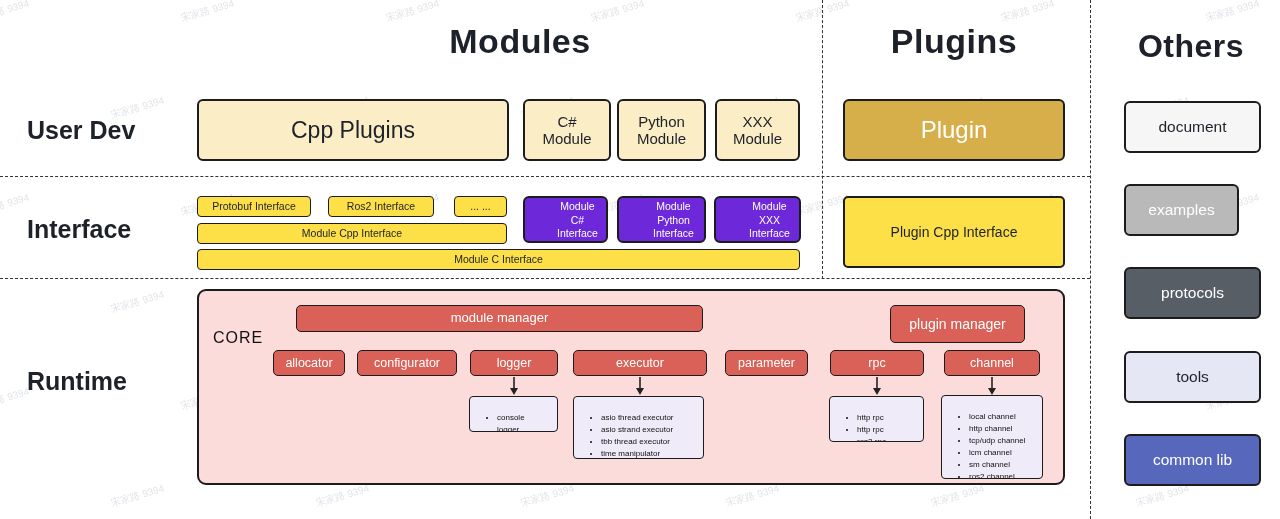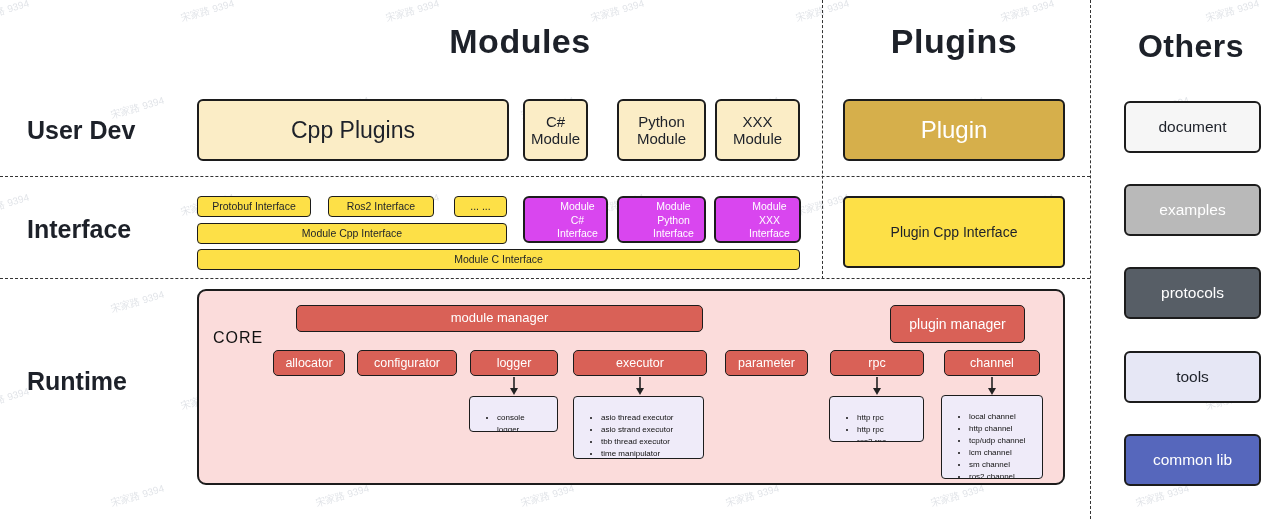--- a/index.html
+++ b/index.html
@@ -27,21 +27,21 @@
 
   
   .box {
     position:absolute; border:2px solid #1c1c1c; border-radius:6px;
     display:flex; align-items:center; justify-content:center;
     text-align:center; line-height:1.15;
   }
   .cream { background:#FBEDC6; }
   .gold  { background:#D6AF4B; color:#fff; }
   .mint  { background:#fde047; }
-  .green { background:#d946ef; color:#fff;padding-left:24px; }
+  .green { background:#6d28d9; color:#fff;padding-left:24px; }
 
   .small-module { font-size:15px; }
   .wrap62 { display:inline-block; width:62px; text-align:center; }
 
   .iface-sm { border-width:1.5px; border-radius:4px; font-size:10.5px; }
   .two-line { flex-direction:column; font-size:10.5px; gap:2px; line-height:1.2; }
 
   
   .core { background:#FBDCDB; border-radius:9px; }
   .core-label { position:absolute; left:14px; top:38px; font-size:16px; font-weight:400; letter-spacing:1px; color:#111; }
@@ -119,21 +119,21 @@
 
   <div class="col-header" style="left:340px; top:22px; width:360px">Modules</div>
   <div class="col-header" style="left:1106px; top:28px; width:170px; font-size:32px">Others</div>
   <div class="col-header" style="left:844px; top:22px; width:220px">Plugins</div>
 
   <div class="row-label" style="left:27px; top:116px">User Dev</div>
   <div class="row-label" style="left:27px; top:215px">Interface</div>
   <div class="row-label" style="left:27px; top:367px">Runtime</div>
 
   <div class="box cream" style="left:197px; top:99px; width:312px; height:62px; font-size:23px">Cpp Plugins</div>
-  <div class="box cream small-module" style="left:523px; top:99px; width:65px; height:62px">
+  <div class="box cream small-module" style="left:523px; top:99px; width:88px; height:62px">
     <span class="wrap62">C# Module</span>
   </div>
   <div class="box cream small-module" style="left:617px; top:99px; width:89px; height:62px">
     <span class="wrap62">Python Module</span>
   </div>
   <div class="box cream small-module" style="left:715px; top:99px; width:85px; height:62px">
     <span class="wrap62">XXX Module</span>
   </div>
 
   <div class="box gold" style="left:843px; top:99px; width:222px; height:62px; font-size:24px">Plugin</div>
@@ -217,18 +217,18 @@
           <li>http channel</li>
           <li>tcp/udp channel</li>
           <li>lcm channel</li>
           <li>sm channel</li>
           <li>ros2 channel</li>
         </ul>
     </div>
   </div>
 
   <div class="box other-box o-doc" style="left:1124px; top:101px; width:137px; height:52px">document</div>
-  <div class="box other-box o-ex" style="left:1124px; top:184px; width:137px; height:52px">examples</div>
+  <div class="box other-box o-ex" style="left:1124px; top:184px; width:115px; height:52px">examples</div>
   <div class="box other-box o-proto" style="left:1124px; top:267px; width:137px; height:52px">protocols</div>
   <div class="box other-box o-tools" style="left:1124px; top:351px; width:137px; height:52px">tools</div>
   <div class="box other-box o-lib" style="left:1124px; top:434px; width:137px; height:52px">common lib</div>
 
 </div>
 
 </body></html>

